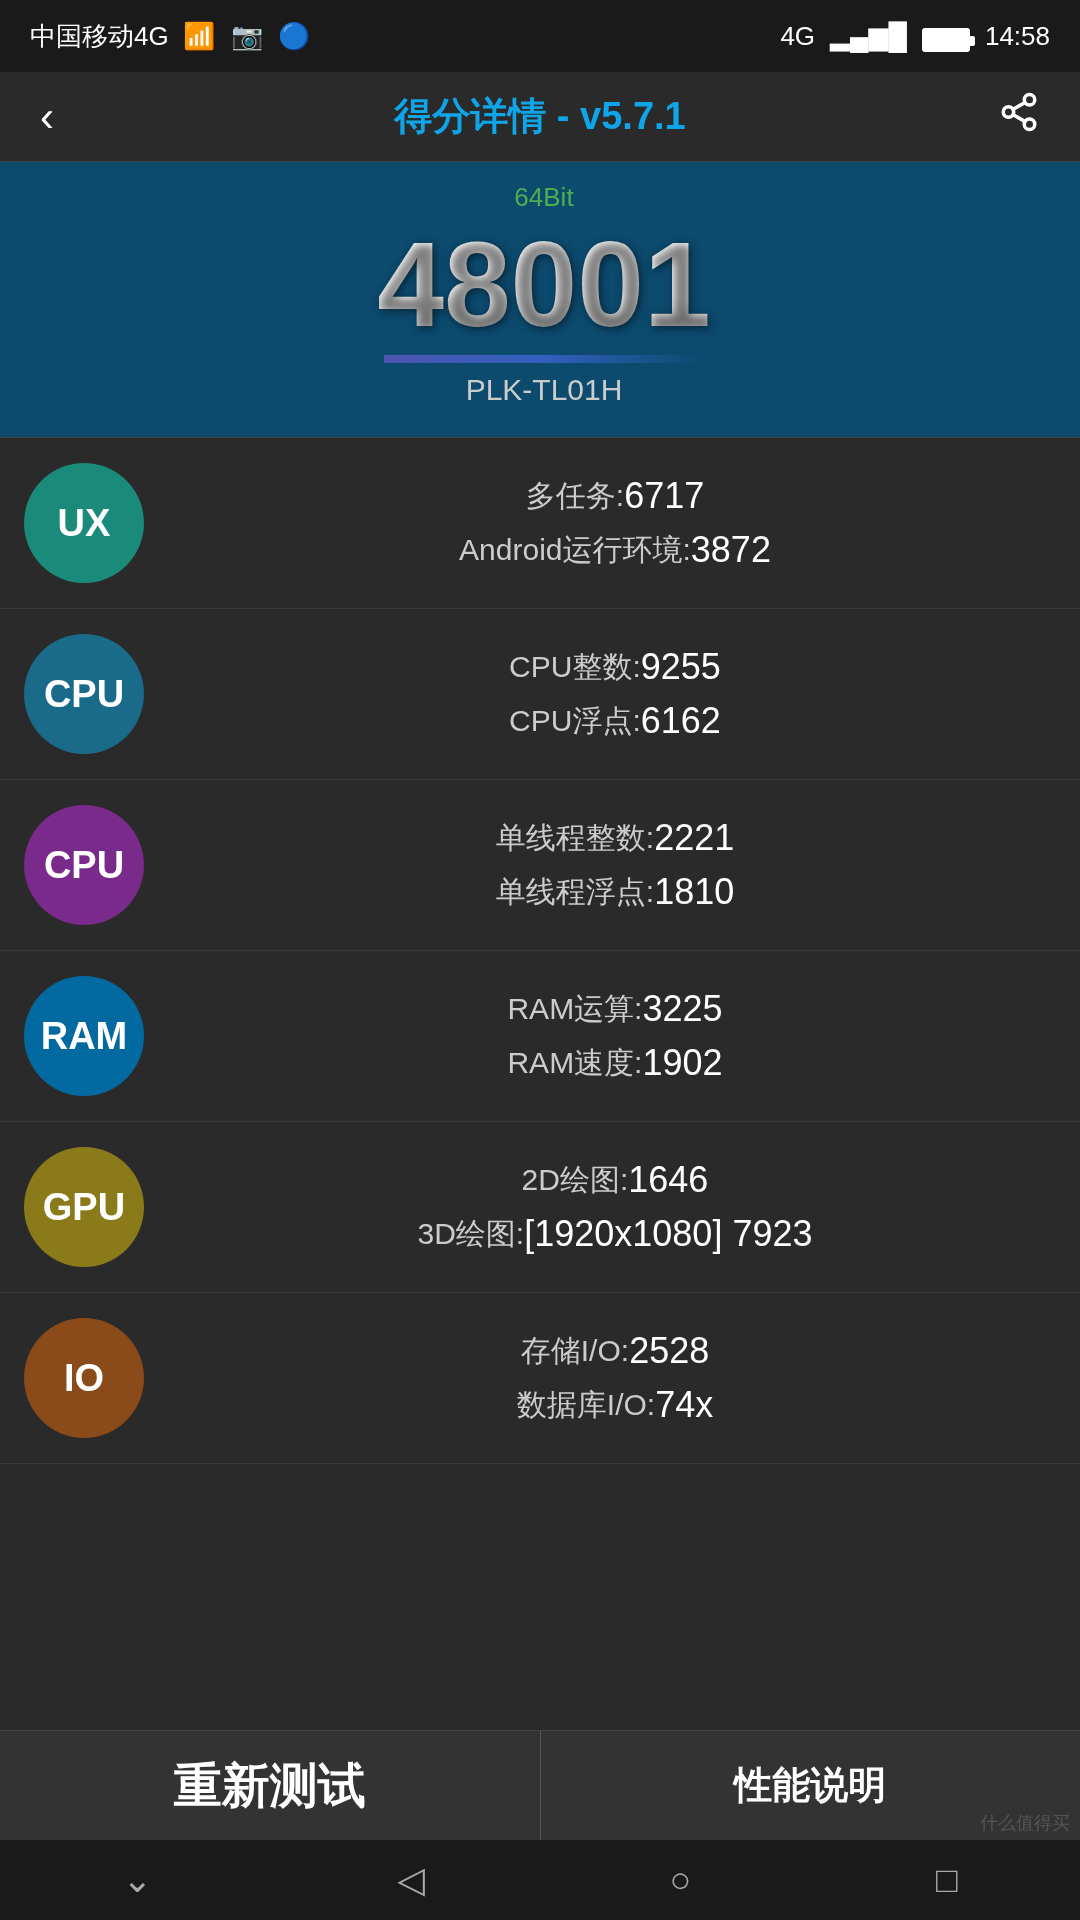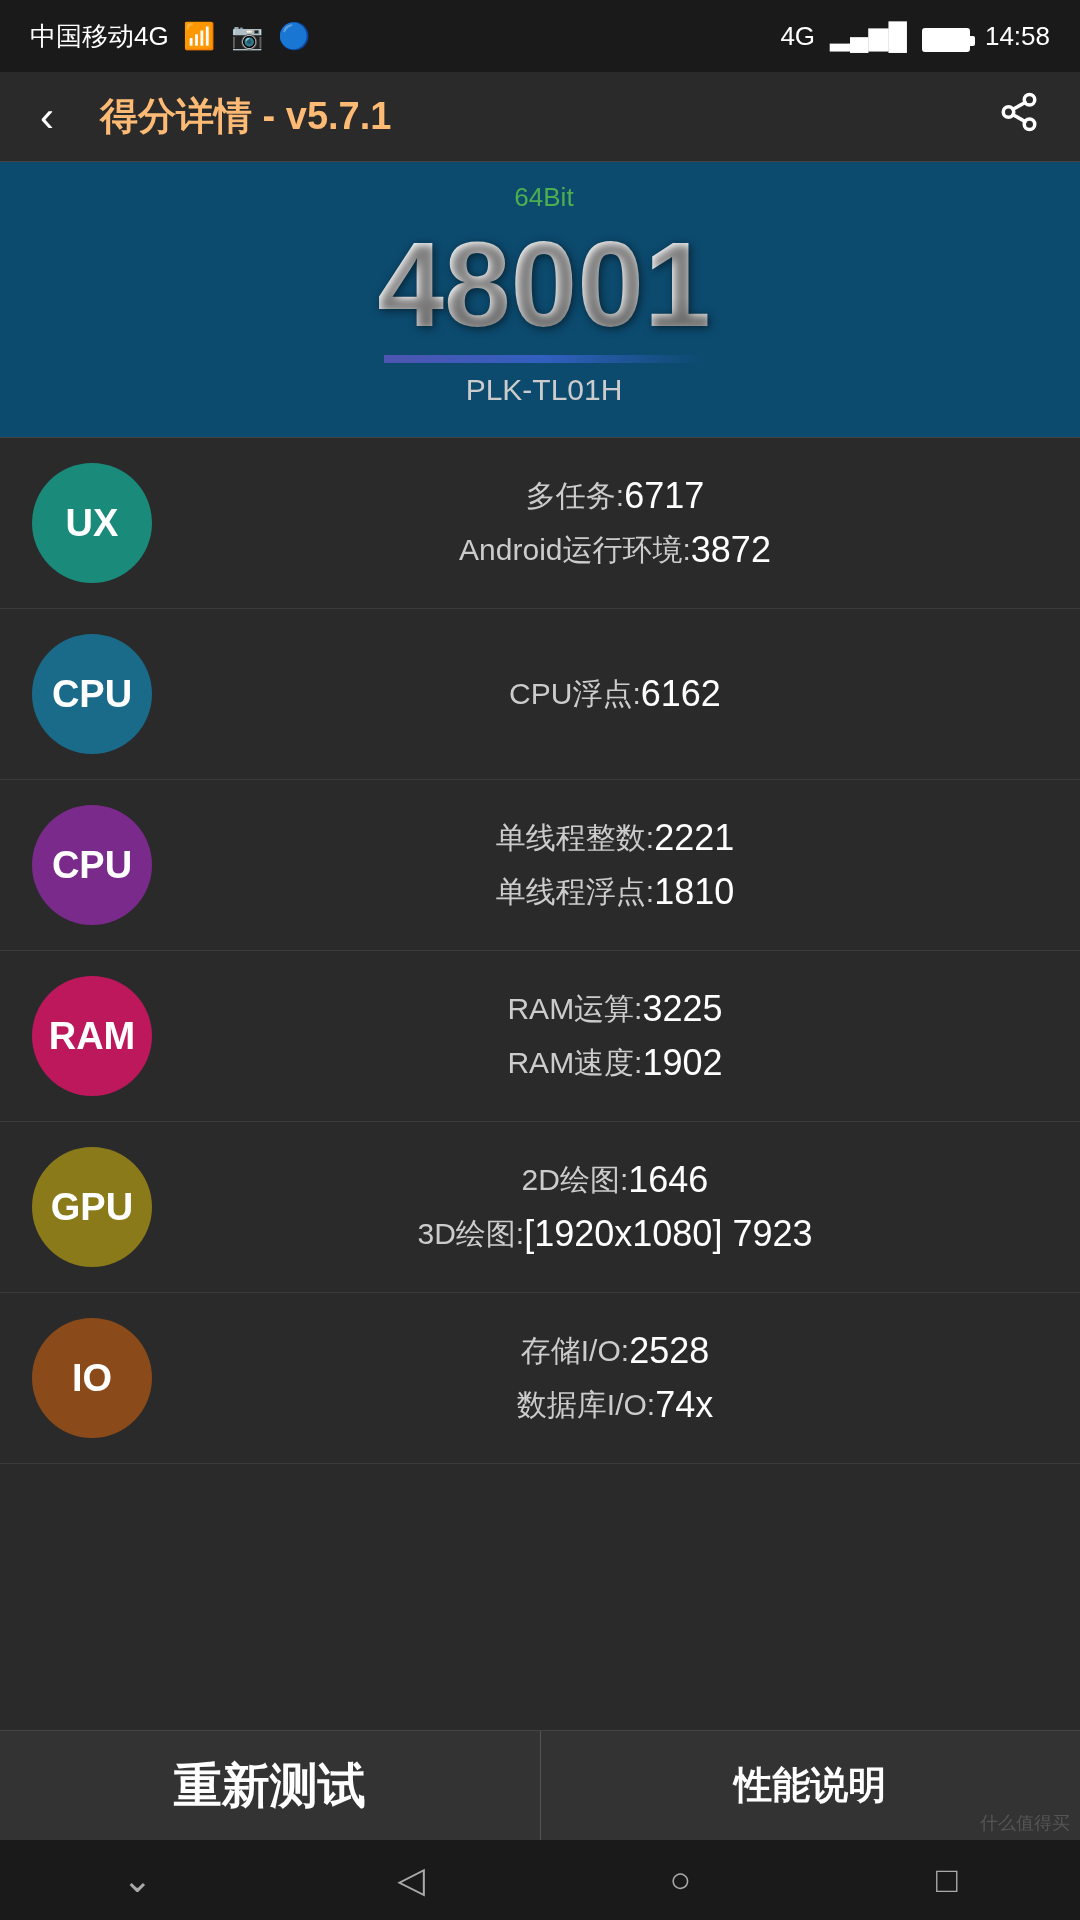--- a/index.html
+++ b/index.html
@@ -49,21 +49,22 @@
       height: 90px;
       display: flex;
       align-items: center;
       justify-content: space-between;
       padding: 0 40px;
       border-bottom: 1px solid #444;
     }
     .header-title {
       font-size: 38px;
       font-weight: bold;
-      color: #fdba74;
+      color: #0ea5e9;
+      text-align: center;
       flex: 1;
     }
     .back-btn {
       font-size: 42px;
       color: #fff;
       cursor: pointer;
       width: 60px;
     }
     .share-btn {
       font-size: 38px;
@@ -111,39 +112,39 @@
     }
 
     
     .bench-section {
       background: #2a2a2a;
     }
     .bench-row {
       display: flex;
       align-items: center;
       border-bottom: 1px solid #3a3a3a;
-      padding: 25px 32px;
+      padding: 25px 24px;
       gap: 30px;
     }
     .bench-icon {
       width: 120px;
       height: 120px;
       border-radius: 60px;
       display: flex;
       align-items: center;
       justify-content: center;
       font-size: 38px;
       font-weight: bold;
       color: #fff;
       flex-shrink: 0;
     }
     .bench-icon.ux { background: #1a8a7a; }
     .bench-icon.cpu-multi { background: #1a6a8a; }
     .bench-icon.cpu-single { background: #7a2a8a; }
-    .bench-icon.ram { background: #be185d; }
+    .bench-icon.ram { background: #0369a1; }
     .bench-icon.gpu { background: #8a7a1a; }
     .bench-icon.io { background: #8a4a1a; }
 
     .bench-metrics {
       flex: 1;
       display: flex;
       flex-direction: column;
       gap: 12px;
     }
     .bench-metric-row {
@@ -268,20 +269,24 @@
         <div class="bench-metric-row">
           <span class="bench-metric-label">Android运行环境:</span>
           <span class="bench-metric-value">3872</span>
         </div>
       </div>
     </div>
     <div class="bench-row">
       <div class="bench-icon cpu-multi">CPU</div>
       <div class="bench-metrics">
         <div class="bench-metric-row">
+          <span class="bench-metric-label">CPU整数:</span>
+          <span class="bench-metric-value">9255</span>
+        </div>
+        <div class="bench-metric-row">
           <span class="bench-metric-label">CPU浮点:</span>
           <span class="bench-metric-value">6162</span>
         </div>
       </div>
     </div>
     <div class="bench-row">
       <div class="bench-icon cpu-single">CPU</div>
       <div class="bench-metrics">
         <div class="bench-metric-row">
           <span class="bench-metric-label">单线程整数:</span>

